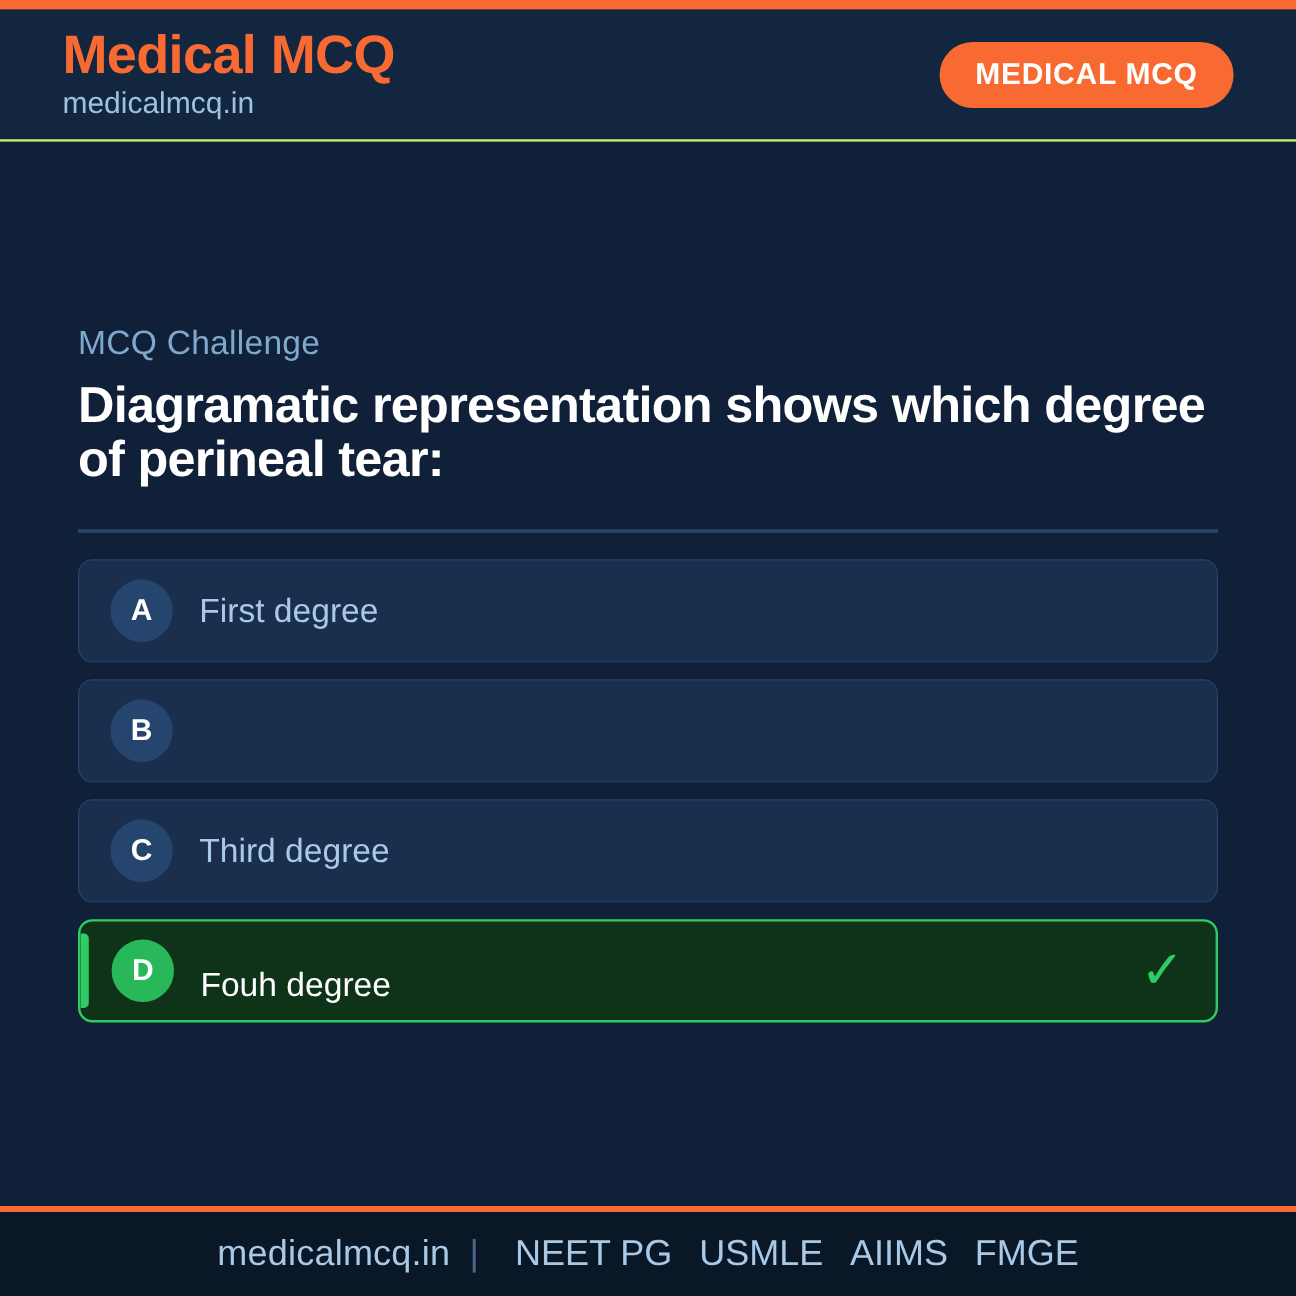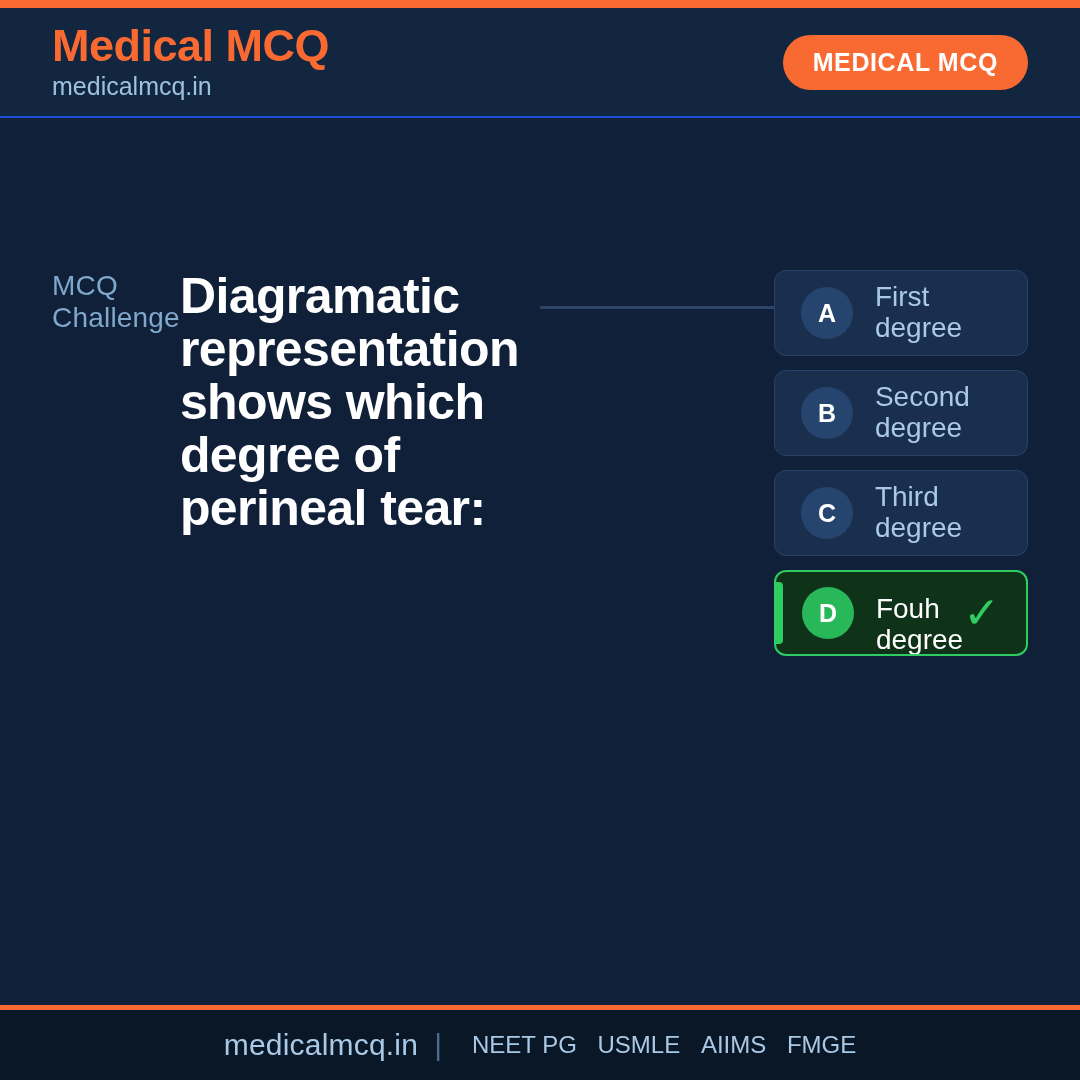--- a/index.html
+++ b/index.html
@@ -23,21 +23,21 @@
     width:100%;
     background:#f96a33;
     flex:0 0 auto;
   }
 
   
   .header {
     flex:0 0 auto;
     height:110px;
     background:#13263f;
-    border-bottom:2px solid #1d4ed8;
+    border-bottom:2px solid #bef264;
     display:flex;
     align-items:center;
     justify-content:space-between;
     padding:12px 52px;
   }
   .brand { display:flex; flex-direction:column; justify-content:center; }
   .brand-title {
     color:#f96a33;
     font-size:45px;
     font-weight:bold;
@@ -57,34 +57,35 @@
     font-weight:bold;
     letter-spacing:0.6px;
     padding:13px 30px;
     border-radius:30px;
     white-space:nowrap;
   }
 
   
   .content {
     flex:1 1 auto;
-    padding:0 52px;
-    display:flex;
+    padding:0 65px;
+    display:flex;
+    flex-direction:column;
     justify-content:flex-start;
     padding-top:152px;
   }
   .eyebrow {
     color:#7fa8cc;
     font-size:28px;
     letter-spacing:0.2px;
     margin-bottom:14px;
   }
   .question {
     color:#ffffff;
-    font-size:50px;
+    font-size:42px;
     font-weight:bold;
     line-height:1.06;
     letter-spacing:-0.6px;
     max-width:960px;
   }
   .divider {
     height:3px;
     background:#2d4straight;
     background:#2d4667;
     margin:36px 0 22px 0;
@@ -159,21 +160,21 @@
     justify-content:center;
     gap:0;
   }
   .footer-text {
     color:#a9c9e6;
     font-size:30px;
     letter-spacing:0.2px;
     white-space:nowrap;
   }
   .footer-sep { color:#4a6b8d; padding:0 16px; font-size:30px; }
-  .footer-exams { color:#a9c9e6; font-size:24px; }
+  .footer-exams { color:#a9c9e6; font-size:30px; }
   .footer-exams span { margin-left:14px; }
 </style>
 </head>
 <body>
 
 <div class="page">
 
   <div class="top-accent"></div>
 
   <div class="header">
@@ -191,21 +192,20 @@
 
     <div class="options">
 
       <div class="option">
         <div class="badge">A</div>
         <div class="label">First degree</div>
       </div>
 
       <div class="option">
         <div class="badge">B</div>
-        <div class="label">Second degree</div>
       </div>
 
       <div class="option">
         <div class="badge">C</div>
         <div class="label">Third degree</div>
       </div>
 
       <div class="option correct">
         <div class="accent-bar"></div>
         <div class="badge">D</div>

